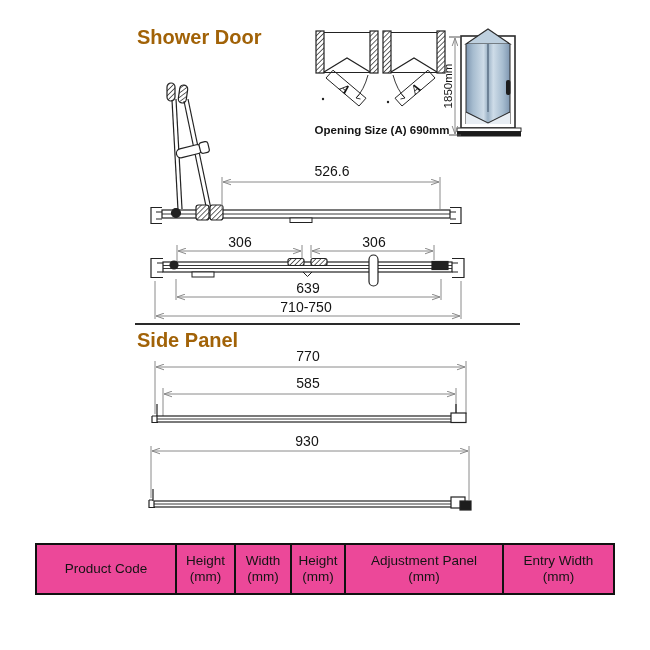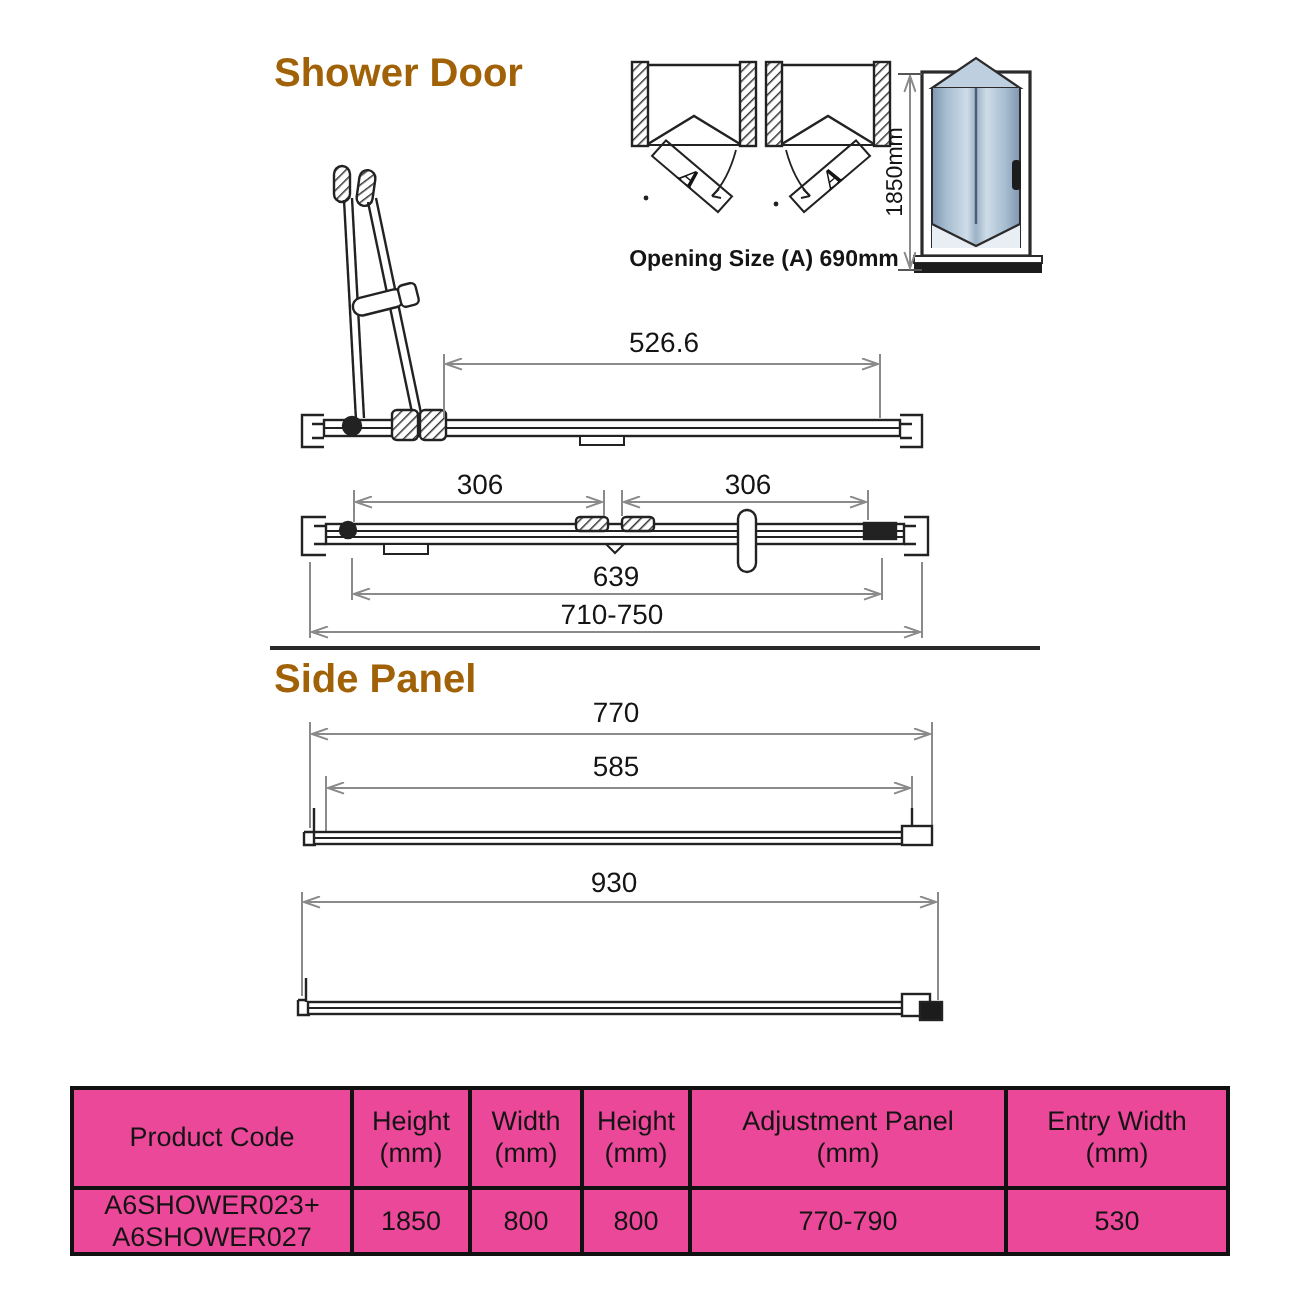--- a/index.html
+++ b/index.html
@@ -242,26 +242,15 @@
       </td>
       <td>
         <div>Adjustment Panel</div>
             <div>(mm)</div>
       </td>
       <td>
         <div>Entry Width</div>
             <div>(mm)</div>
       </td>
     </tr>
-    <tr class="drow">
-      <td class="pcode">
-        <div>A6SHOWER023+</div>
-        <div>A6SHOWER027</div>
-      </td>
-      <td>1850</td>
-      <td>800</td>
-      <td>800</td>
-      <td>770-790</td>
-      <td>530</td>
-    </tr>
   </tbody>
     </table>
 </div>
 
 </body></html>

